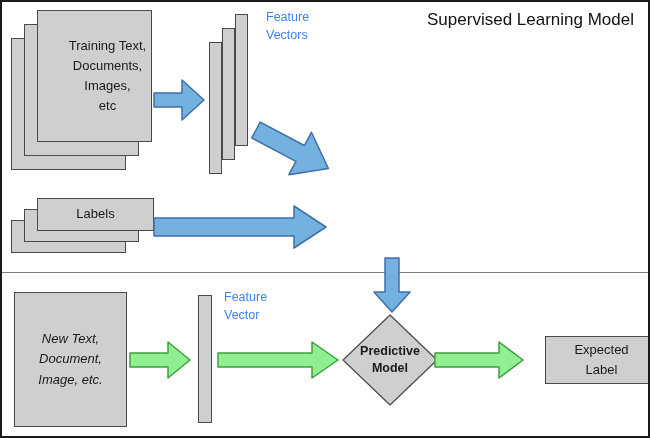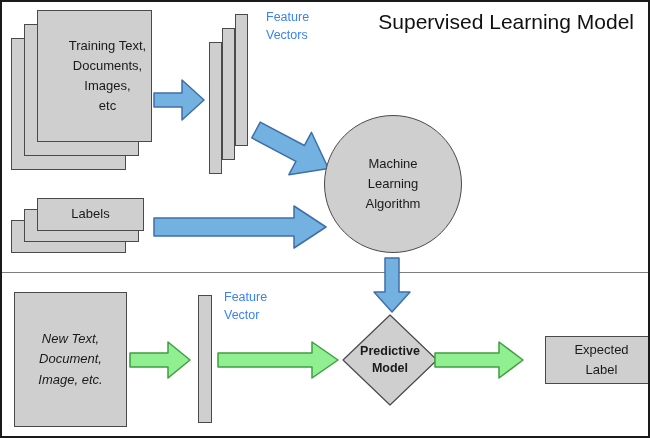--- a/index.html
+++ b/index.html
@@ -25,21 +25,21 @@
     white-space: pre-line;
     font-size: 13px;
     line-height: 1.55;
     color: #1a1a1a;
   }
   .circle { border-radius: 50%; }
   .title {
     position: absolute;
     top: 8px;
     right: 14px;
-    font-size: 21px;
+    font-size: 17px;
     color: #111;
   }
   .label-text {
     position: absolute;
     white-space: pre-line;
     font-size: 12.5px;
     line-height: 1.4;
     color: #3b82f6;
   }
   .divider {
@@ -108,29 +108,26 @@
 
   <div class="label-text" style="left:264px; top:7px;">Feature
 Vectors</div>
 
   <svg class="arrow arrow-blue" style="left:254px; top:104px; transform:rotate(28deg); transform-origin:0 50%;" width="82" height="48">
     <polygon points="0,15 50,15 50,0 82,24 50,48 50,33 0,33"></polygon>
   </svg>
 
   <div class="sheet" style="left:9px; top:218px; width:115px; height:33px;"></div>
   <div class="sheet" style="left:22px; top:207px; width:115px; height:33px;"></div>
-  <div class="sheet node-text" style="left:35px; top:196px; width:107px; height:33px;">Labels</div>
+  <div class="sheet node-text" style="left:35px; top:196px; width:117px; height:33px;">Labels</div>
 
   <svg class="arrow arrow-blue" style="left:152px; top:204px;" width="172" height="42">
     <polygon points="0,12 140,12 140,0 172,21 140,42 140,30 0,30"></polygon>
   </svg>
 
-  <div class="sheet circle node-text" style="left:322px; top:113px; width:138px; height:138px;">Machine
-Learning
-Algorithm</div>
 
   <svg class="arrow arrow-blue" style="left:372px; top:256px;" width="36" height="54">
     <polygon points="11,0 25,0 25,34 36,34 18,54 0,34 11,34"></polygon>
   </svg>
 
   <div class="sheet node-text" style="left:12px; top:290px; width:113px; height:135px;font-style:italic;">New Text,
 Document,
 Image, etc.</div>
 
   <svg class="arrow arrow-green" style="left:128px; top:340px;" width="60" height="36">

